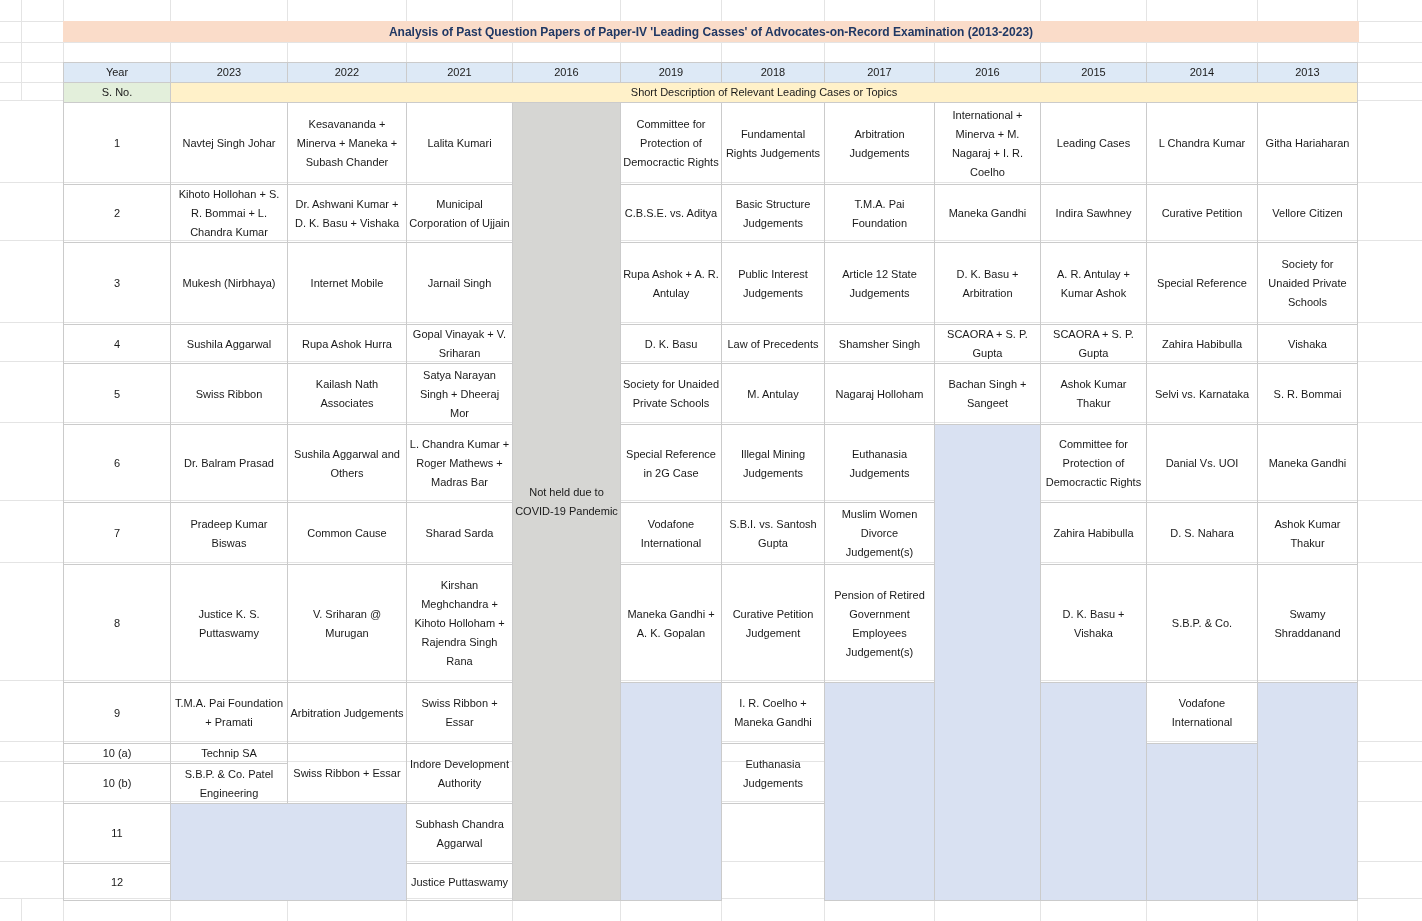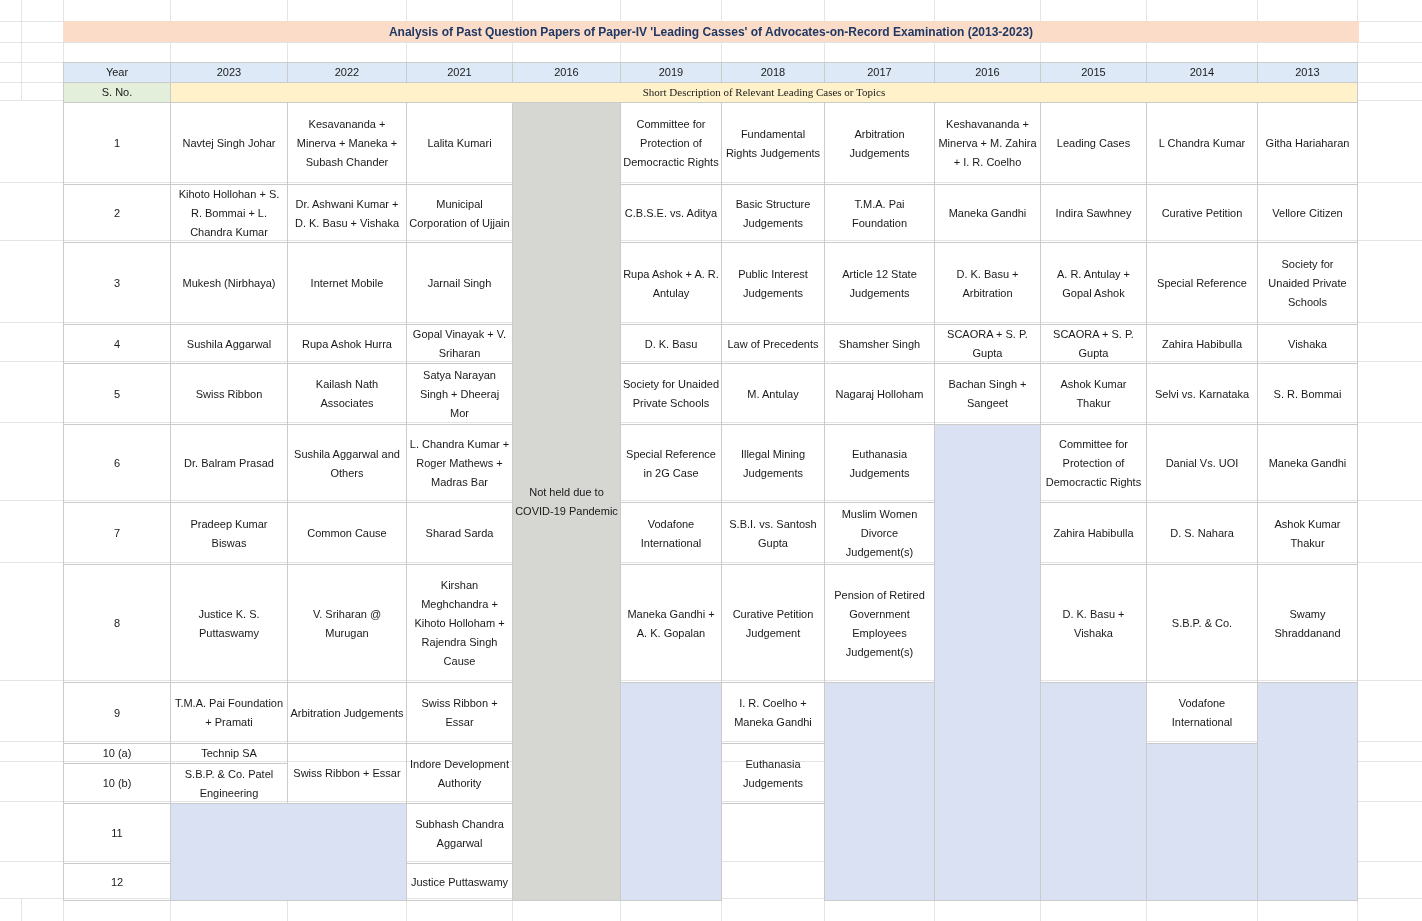--- a/index.html
+++ b/index.html
@@ -7,21 +7,21 @@
          font-family:"Liberation Sans",sans-serif;}
   .gl{position:absolute;background:#e4e4e4;}
   .title-bar{position:absolute;left:63px;top:21px;width:1296px;height:21px;
              background:var(--c-title-bg,#FADCC9);color:var(--c-title-text,#203864);
              font-weight:bold;font-size:12px;display:flex;align-items:center;justify-content:center;}
   table.grid{position:absolute;left:63px;top:62px;width:1294px;border-collapse:collapse;table-layout:fixed;}
   table.grid td,table.grid th{border:1px solid #cbcbcb;text-align:center;vertical-align:middle;
      font-size:11px;line-height:19px;font-weight:normal;padding:0 2px;color:#1a1a1a;overflow:hidden;}
   th.blue{background:var(--c-blue,#DDE9F6);font-weight:bold;font-size:11.5px;color:#111;}
   th.green{background:var(--c-green,#E3EFDB);font-weight:bold;font-size:11.5px;color:#111;}
-  th.yellow{background:var(--c-yellow,#FFF1C9);font-weight:bold;font-size:11.5px;color:#4a3a00;font-family:Liberation Serif, serif;}
+  th.yellow{background:var(--c-yellow,#FFF1C9);font-weight:bold;font-size:11.5px;color:#4a3a00;}
   td.lav{background:var(--c-lav,#D9E1F2);}
   td.gray{background:var(--c-gray,#D6D6D3);margin-left:27px;}
 </style>
 </head>
 <body>
 
 <div class="sheet" style="--c-title-bg: #FADCC9; --c-title-text: #203864; --c-blue: #DDE9F6; --c-green: #E3EFDB; --c-yellow: #FFF1C9; --c-lav: #D9E1F2; --c-gray: #D6D6D3;">
   <div id="gridlines">
       <div class="gl" style="left: 63px; top: 0px; width: 1px; height: 921px;"></div>
       <div class="gl" style="left: 170px; top: 0px; width: 1px; height: 921px;"></div>
@@ -96,21 +96,21 @@
     <tbody id="tbody">
         <tr style="height: 82px;">
           <td>1</td>
           <td>Navtej Singh Johar</td>
           <td>Kesavananda + Minerva + Maneka + Subash Chander</td>
           <td>Lalita Kumari</td>
           <td rowspan="13" class="gray">Not held due to COVID-19 Pandemic</td>
           <td>Committee for Protection of Democractic Rights</td>
           <td>Fundamental Rights Judgements</td>
           <td>Arbitration Judgements</td>
-          <td>Keshavananda + Minerva + M. Zahira + I. R. Coelho</td>
+          <td>International + Minerva + M. Nagaraj + I. R. Coelho</td>
           <td>Leading Cases</td>
           <td>L Chandra Kumar</td>
           <td>Githa Hariaharan</td>
         </tr>
         <tr style="height: 58px;">
           <td>2</td>
           <td>Kihoto Hollohan + S. R. Bommai + L. Chandra Kumar</td>
           <td>Dr. Ashwani Kumar + D. K. Basu + Vishaka</td>
           <td>Municipal Corporation of Ujjain</td>
           <td>C.B.S.E. vs. Aditya</td>
@@ -123,21 +123,21 @@
         </tr>
         <tr style="height: 82px;">
           <td>3</td>
           <td>Mukesh (Nirbhaya)</td>
           <td>Internet Mobile</td>
           <td>Jarnail Singh</td>
           <td>Rupa Ashok + A. R. Antulay</td>
           <td>Public Interest Judgements</td>
           <td>Article 12 State Judgements</td>
           <td>D. K. Basu + Arbitration</td>
-          <td>A. R. Antulay + Gopal Ashok</td>
+          <td>A. R. Antulay + Kumar Ashok</td>
           <td>Special Reference</td>
           <td>Society for Unaided Private Schools</td>
         </tr>
         <tr style="height: 39px;">
           <td>4</td>
           <td>Sushila Aggarwal</td>
           <td>Rupa Ashok Hurra</td>
           <td>Gopal Vinayak + V. Sriharan</td>
           <td>D. K. Basu</td>
           <td>Law of Precedents</td>
@@ -182,21 +182,21 @@
           <td>S.B.I. vs. Santosh Gupta</td>
           <td>Muslim Women Divorce Judgement(s)</td>
           <td>Zahira Habibulla</td>
           <td>D. S. Nahara</td>
           <td>Ashok Kumar Thakur</td>
         </tr>
         <tr style="height: 118px;">
           <td>8</td>
           <td>Justice K. S. Puttaswamy</td>
           <td>V. Sriharan @ Murugan</td>
-          <td>Kirshan Meghchandra + Kihoto Holloham + Rajendra Singh Cause</td>
+          <td>Kirshan Meghchandra + Kihoto Holloham + Rajendra Singh Rana</td>
           <td>Maneka Gandhi + A. K. Gopalan</td>
           <td>Curative Petition Judgement</td>
           <td>Pension of Retired Government Employees Judgement(s)</td>
           <td>D. K. Basu + Vishaka</td>
           <td>S.B.P. &amp; Co.</td>
           <td>Swamy Shraddanand</td>
         </tr>
         <tr style="height: 61px;">
           <td>9</td>
           <td>T.M.A. Pai Foundation + Pramati</td>

